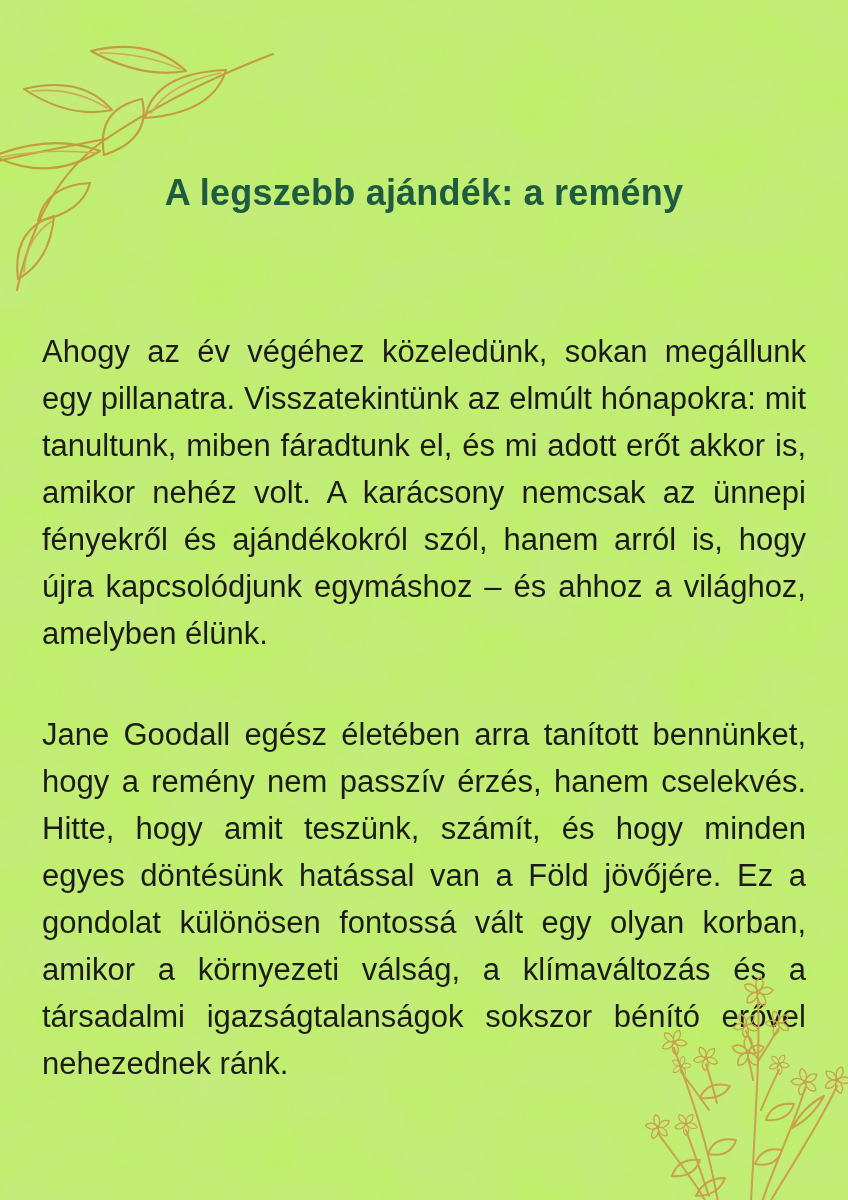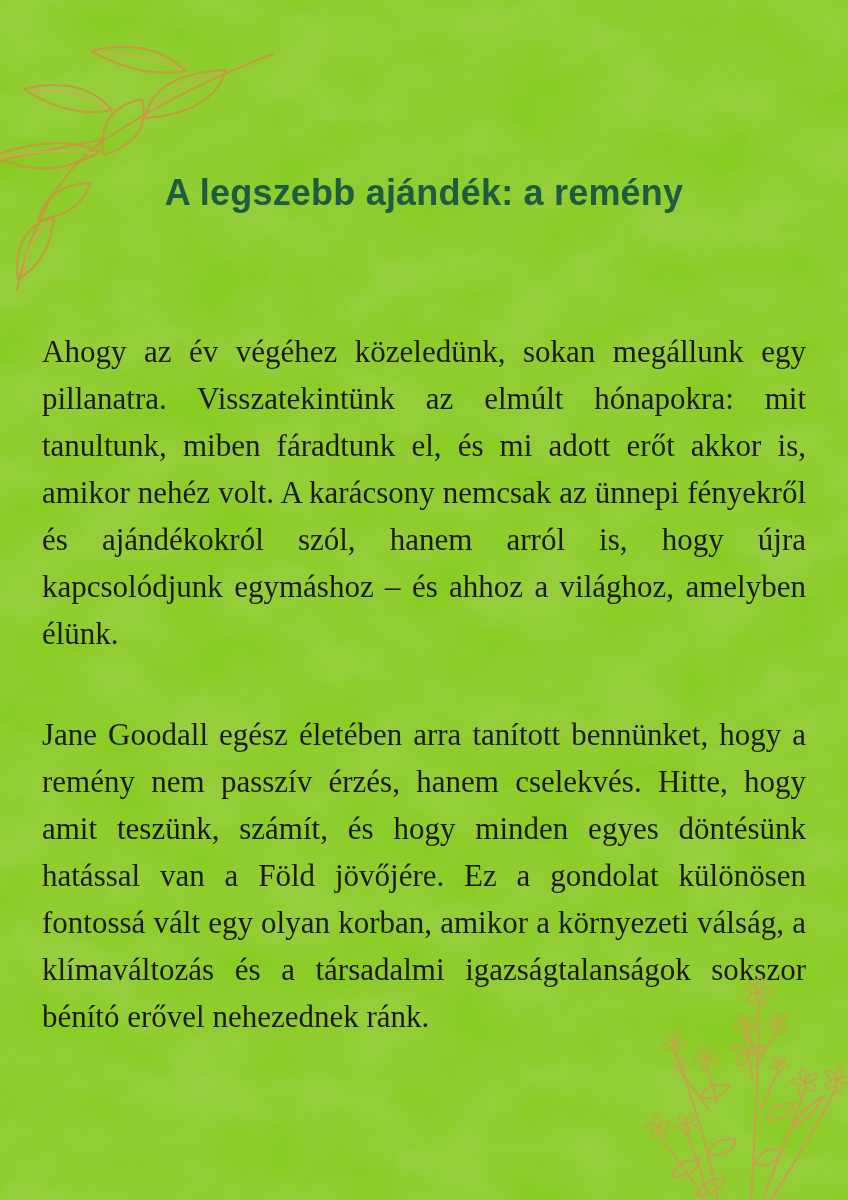--- a/index.html
+++ b/index.html
@@ -7,21 +7,21 @@
     margin: 0; padding: 0;
   }
   body {
     width: 848px; height: 1200px;
     background: #f7f5f0;
     overflow: hidden;
   }
   .page {
     position: relative;
     width: 848px; height: 1200px;
-    background: #84cc16;
+    background: #bef264;
     overflow: hidden;
   }
   .texture {
     position: absolute; inset: 0;
     pointer-events: none;
   }
   .branch-illustration {
     position: absolute;
     left: -6px; top: 42px;
     width: 292px; height: 256px;
@@ -50,21 +50,21 @@
     font-weight: 700;
     font-size: 36px;
     line-height: 46px;
     letter-spacing: 0.2px;
     color: #1e5b41;
   }
   .body-text {
     position: relative;
     width: 764px;
     margin: 112px auto 0 auto;
-    font-family: Liberation Serif, serif;
+    font-family: Liberation Sans, sans-serif;
     font-size: 31px;
     line-height: 47px;
     color: #1c1b19;
     text-align: justify;
     hyphens: none;
   }
   .body-text p { margin: 0; }
   .body-text p + p { margin-top: 54px; }
 </style>
 </head>

